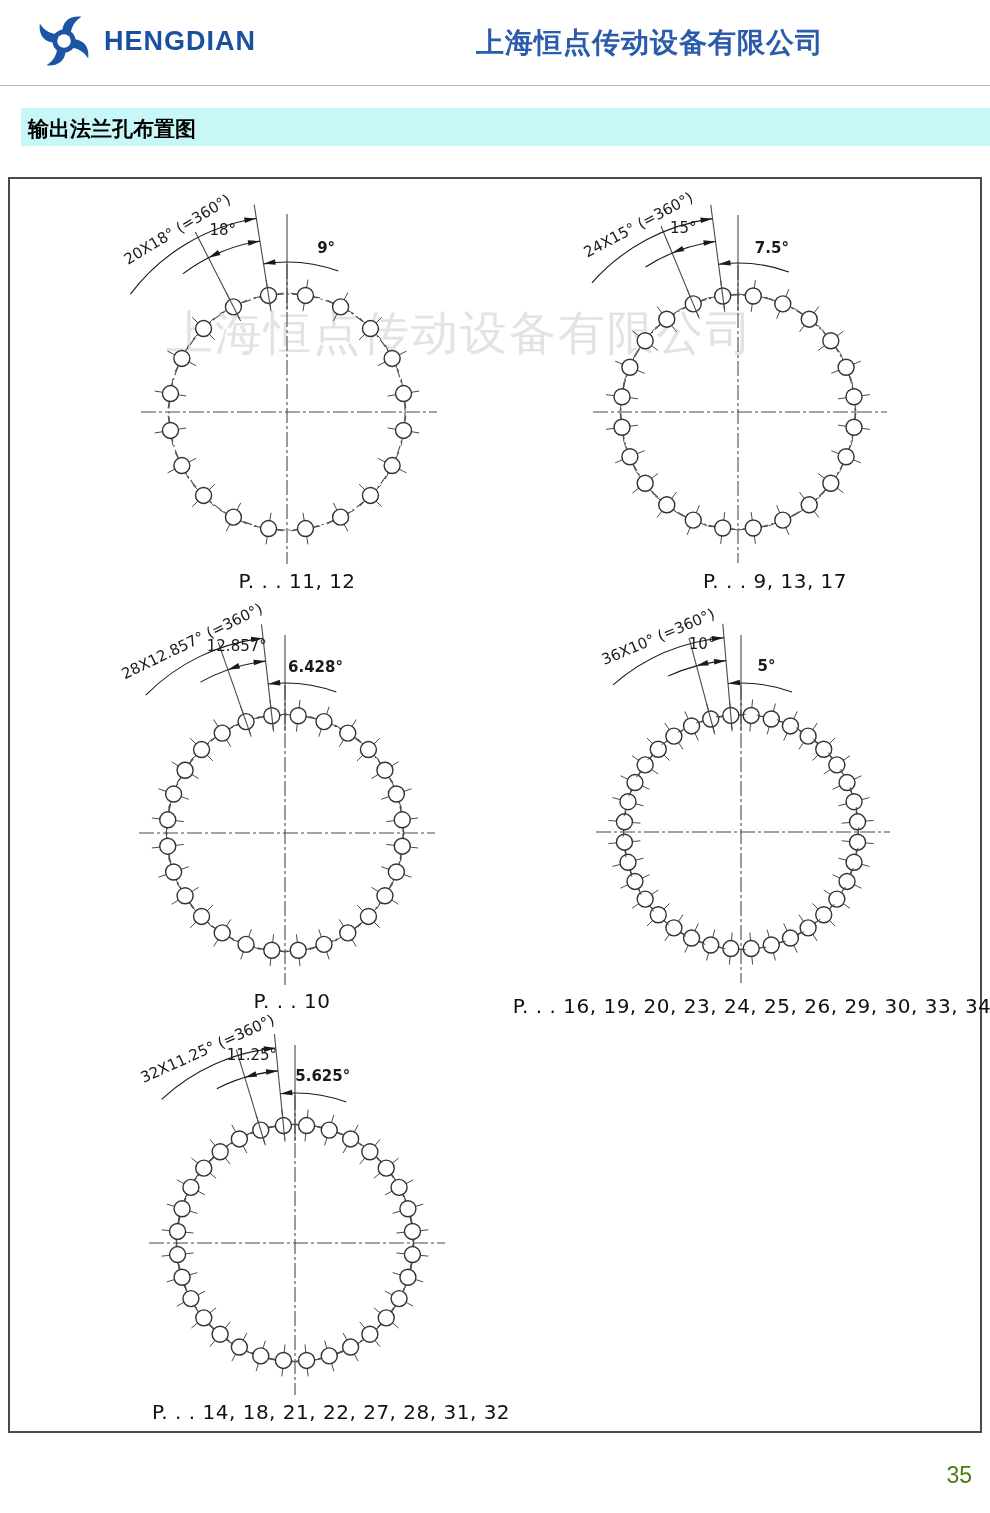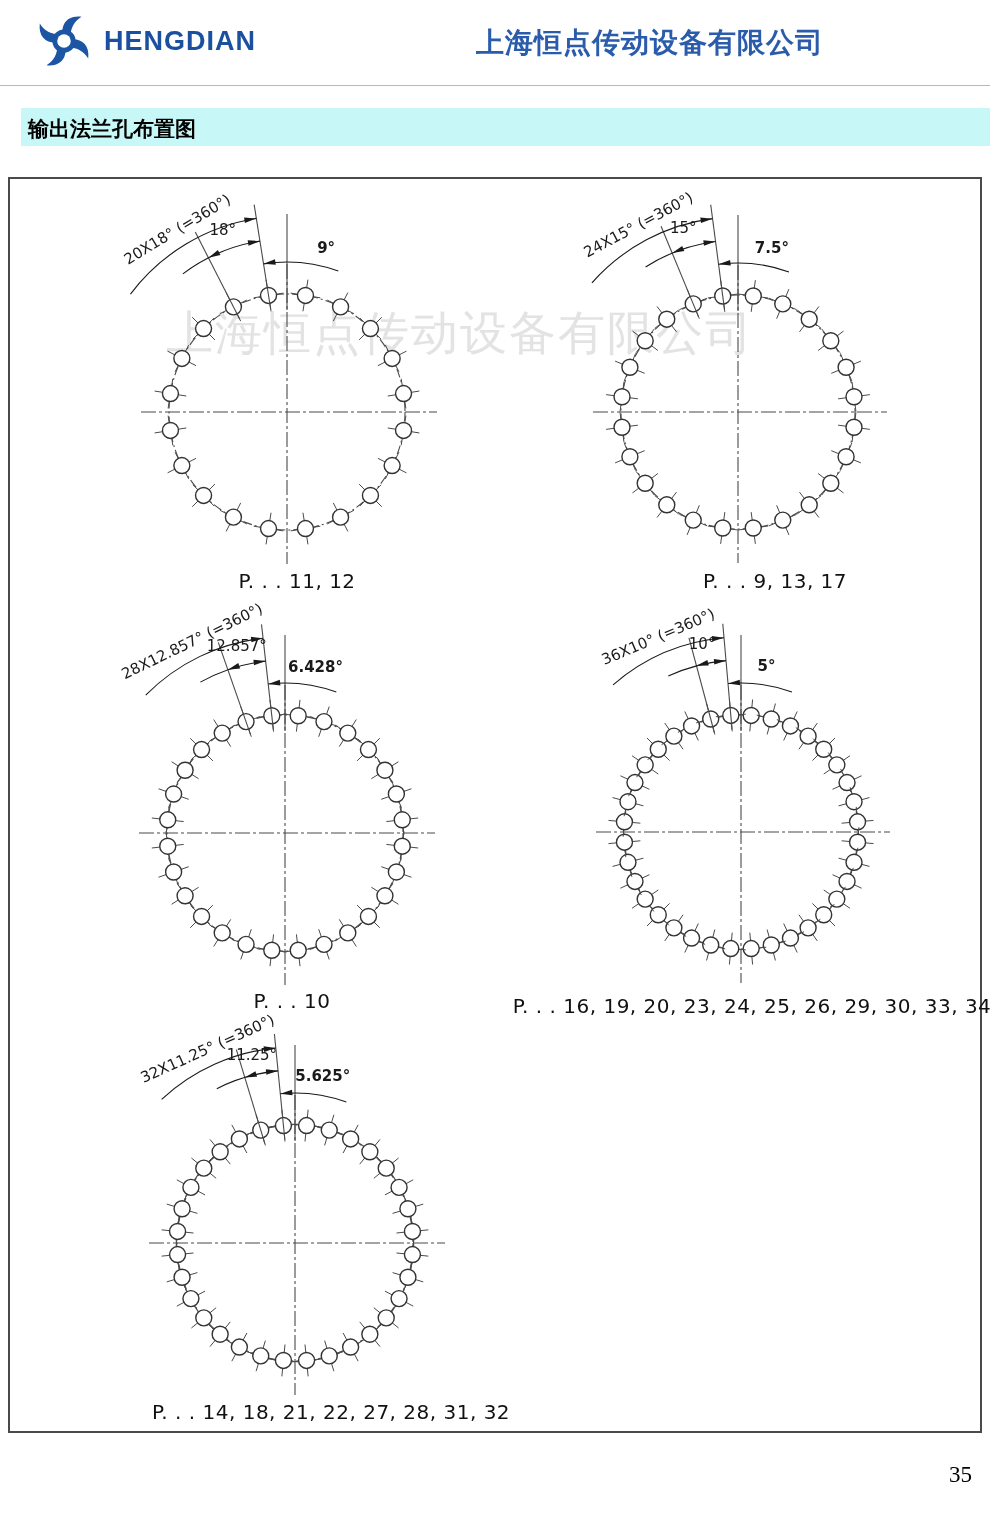--- a/index.html
+++ b/index.html
@@ -17,21 +17,21 @@
   
   #title-bar{position:absolute;left:21px;top:108px;width:979px;height:38px;background:#c7f7f7;}
   #title-text{position:absolute;left:7px;top:7px;font-size:21px;font-weight:700;color:#000;}
   
   #frame{position:absolute;left:8px;top:177px;width:974px;height:1256px;
          border:2px solid #4a4a4a;box-sizing:border-box;background:#fff;}
   
   #watermark{position:absolute;left:166px;top:302px;font-size:47px;letter-spacing:2px;
              color:#e3e3e3;font-weight:400;white-space:nowrap;z-index:1;}
   #drawing{position:absolute;left:0;top:0;width:990px;height:1513px;z-index:2;}
-  #page-number{position:absolute;right:18px;top:1462px;font-size:23px;color:#000000;font-family:Liberation Serif, serif;}
+  #page-number{position:absolute;right:18px;top:1462px;font-size:23px;color:#4d7c0f;}
   .dimtext{font-family:"DejaVu Sans", sans-serif;}
 </style>
 </head>
 <body>
 
 <div id="page">
 
   <div id="brand-row">
     <svg id="logo" viewBox="0 0 64 64">
       <g fill="#1d55a5">

